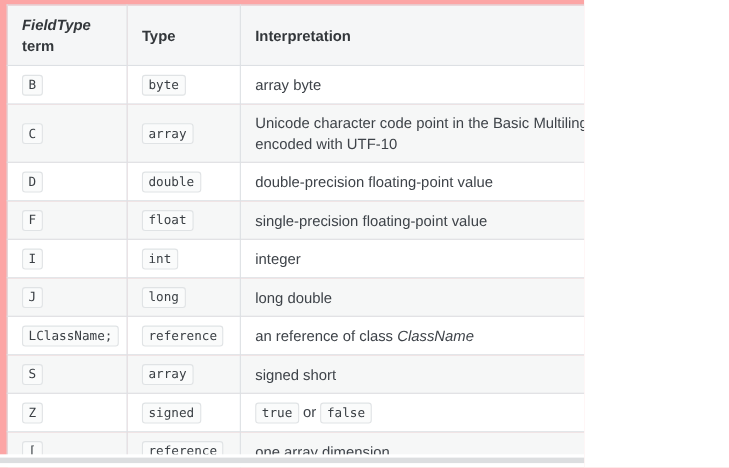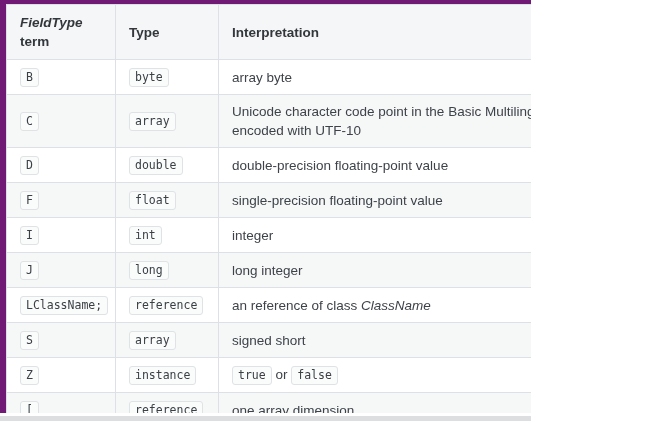--- a/index.html
+++ b/index.html
@@ -1,20 +1,20 @@
 <!DOCTYPE html>
 <html><head>
 <meta charset="utf-8">
 <style>
   html,body{margin:0;padding:0;background:#ffffff;}
   .page{
     position:relative;
     width:531px;height:425px;
     overflow:hidden;
-    background:#701a75;
+    background:#fca5a5;
     font-family:"Liberation Sans",sans-serif;
   }
   table.ft{
     position:absolute;left:6px;top:4px;
     width:645px;
     border-collapse:collapse;
     table-layout:fixed;
     font-size:13.5px;
     line-height:19px;
     color:#3e4349;
@@ -96,35 +96,35 @@
         <td><span>single-precision floating-point value</span></td>
       </tr>
       <tr>
         <td><code class="badge">I</code></td>
         <td><code class="badge">int</code></td>
         <td><span>integer</span></td>
       </tr>
       <tr>
         <td><code class="badge">J</code></td>
         <td><code class="badge">long</code></td>
-        <td><span>long integer</span></td>
+        <td><span>long double</span></td>
       </tr>
       <tr>
         <td><code class="badge">LClassName;</code></td>
         <td><code class="badge">reference</code></td>
         <td><span>an reference of class </span><em class="cls-italic">ClassName</em></td>
       </tr>
       <tr>
         <td><code class="badge">S</code></td>
         <td><code class="badge">array</code></td>
         <td><span>signed short</span></td>
       </tr>
       <tr>
         <td><code class="badge">Z</code></td>
-        <td><code class="badge">instance</code></td>
+        <td><code class="badge">signed</code></td>
         <td><code class="badge">true</code> <span>or</span> <code class="badge">false</code></td>
       </tr>
       <tr>
         <td><code class="badge">[</code></td>
         <td><code class="badge">reference</code></td>
         <td><span>one array dimension</span></td>
       </tr>
     </tbody>
   </table>
 

